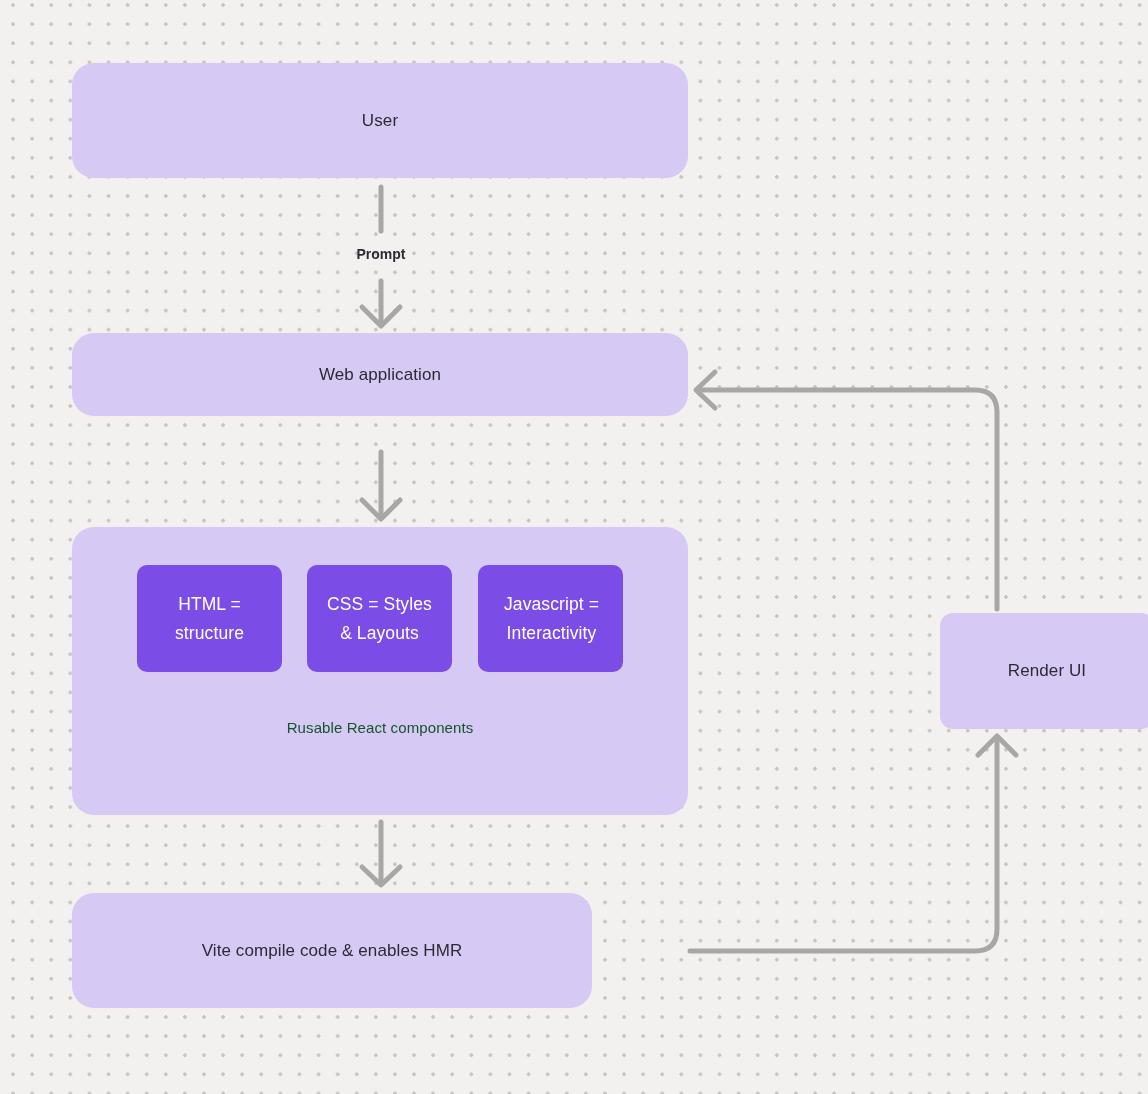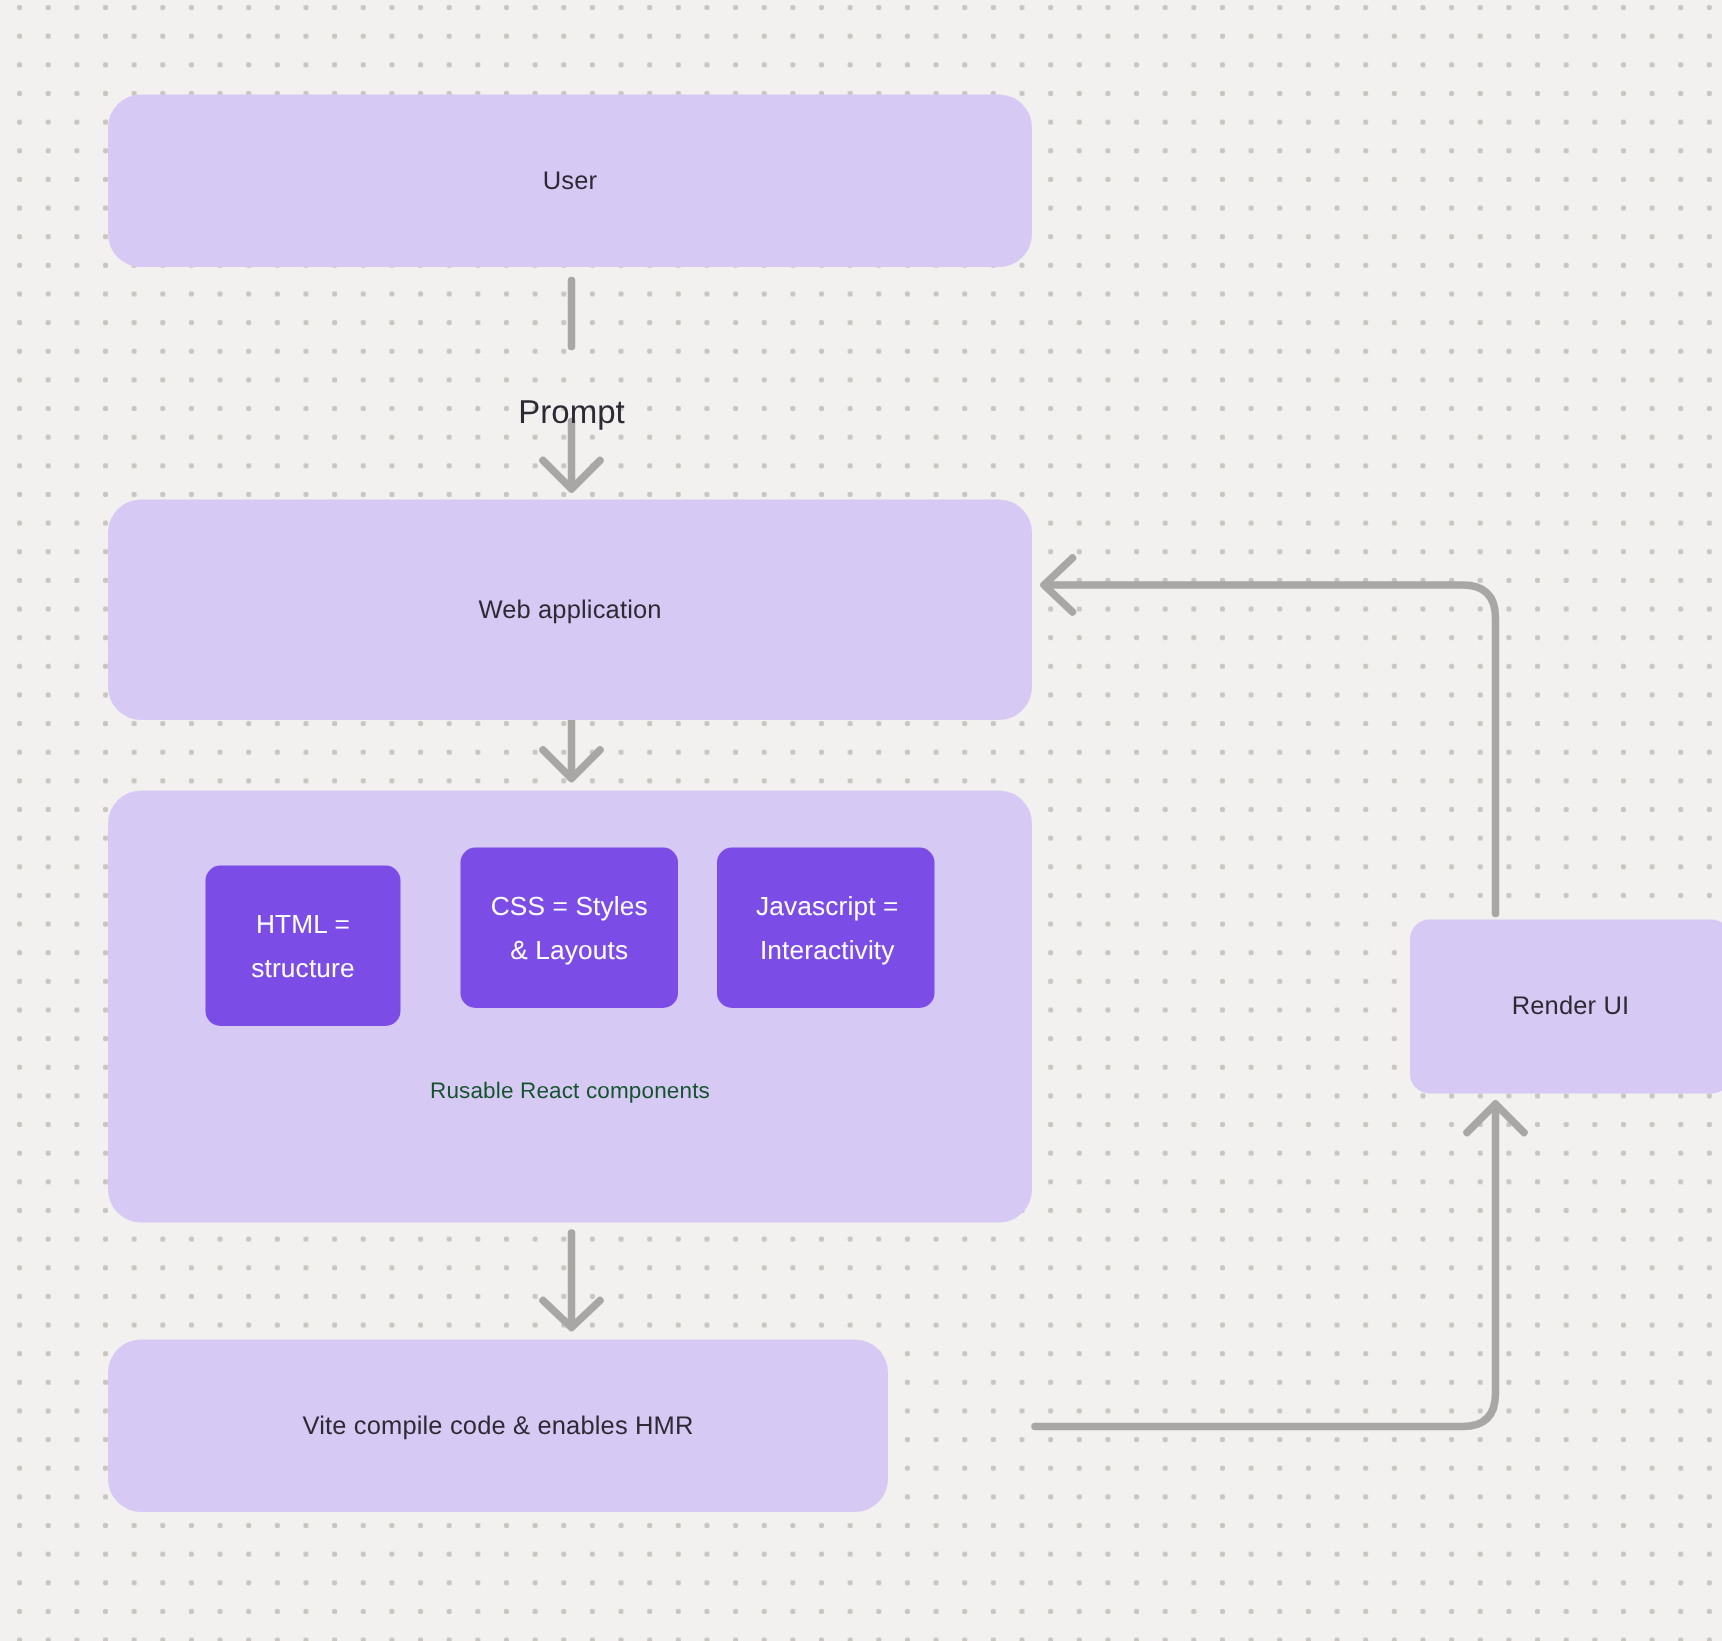--- a/index.html
+++ b/index.html
@@ -62,25 +62,24 @@
     left: 0;
     width: 100%;
     text-align: center;
     color: #14532d;
     font-size: 15px;
     font-weight: 500;
   }
   .edge-label {
     position: absolute;
     color: #2e2a34;
-    font-size: 22px;
-    font-weight: 400;
+    font-size: 14px;
+    font-weight: 700;
     transform: translateX(-50%);
     white-space: nowrap;
-    margin-top: 16px;
   }
 </style>
 </head>
 <body>
 
 <div class="canvas">
 
   <svg class="connectors" width="1148" height="1094">
 
     <g>
@@ -109,26 +108,26 @@
       <polyline points="715,372 696,390 715,408"></polyline>
     </g>
   </svg>
 
   <div class="node" style="left:72px; top:63px; width:616px; height:115px;">
     <span>User</span>
   </div>
 
   <div class="edge-label" style="left:381px; top:246px;">Prompt</div>
 
-  <div class="node" style="left:72px; top:333px; width:616px; height:147px;">
+  <div class="node" style="left:72px; top:333px; width:616px; height:83px;">
     <span>Web application</span>
   </div>
 
   <div class="node" style="left:72px; top:527px; width:616px; height:288px;">
-    <div class="chip" style="left:65px; top:50px; width:130px; height:107px;">
+    <div class="chip" style="left:65px; top:38px; width:145px; height:107px;">
       <span>HTML = structure</span>
     </div>
     <div class="chip" style="left:235px; top:38px; width:145px; height:107px;align-items:center;">
       <span>CSS = Styles &amp; Layouts</span>
     </div>
     <div class="chip" style="left:406px; top:38px; width:145px; height:107px;padding-left:16px;">
       <span>Javascript = Interactivity</span>
     </div>
     <div class="container-caption" style="top:192px;">Rusable React components</div>
   </div>

